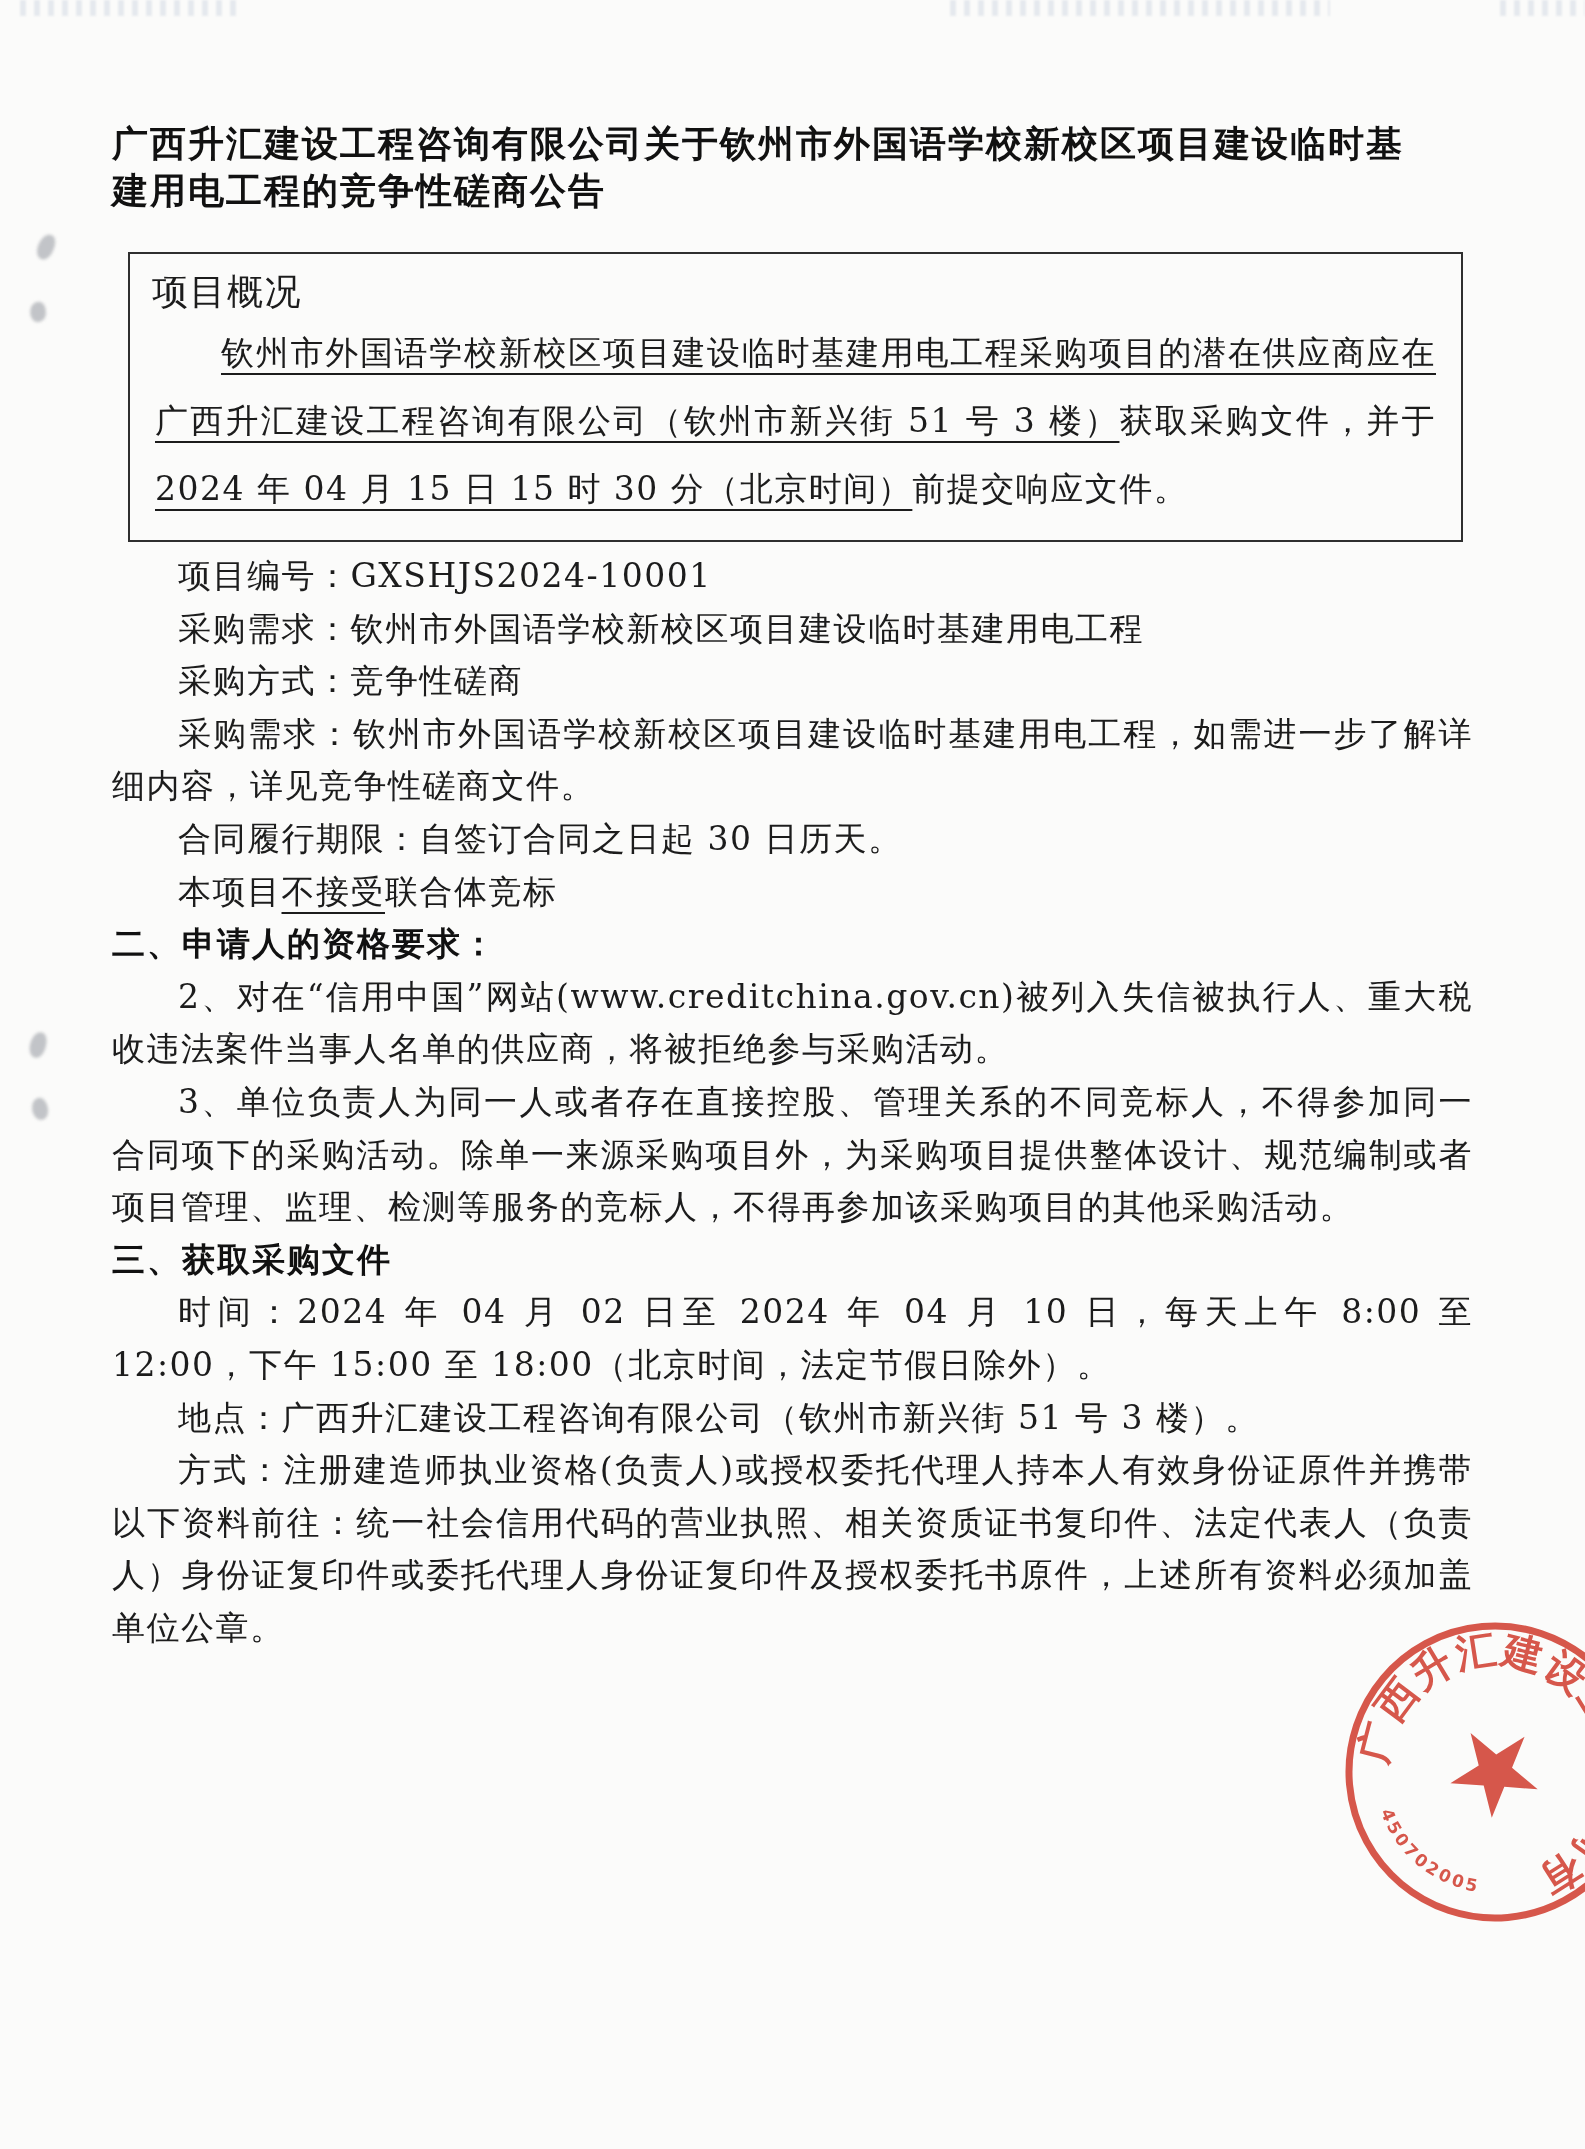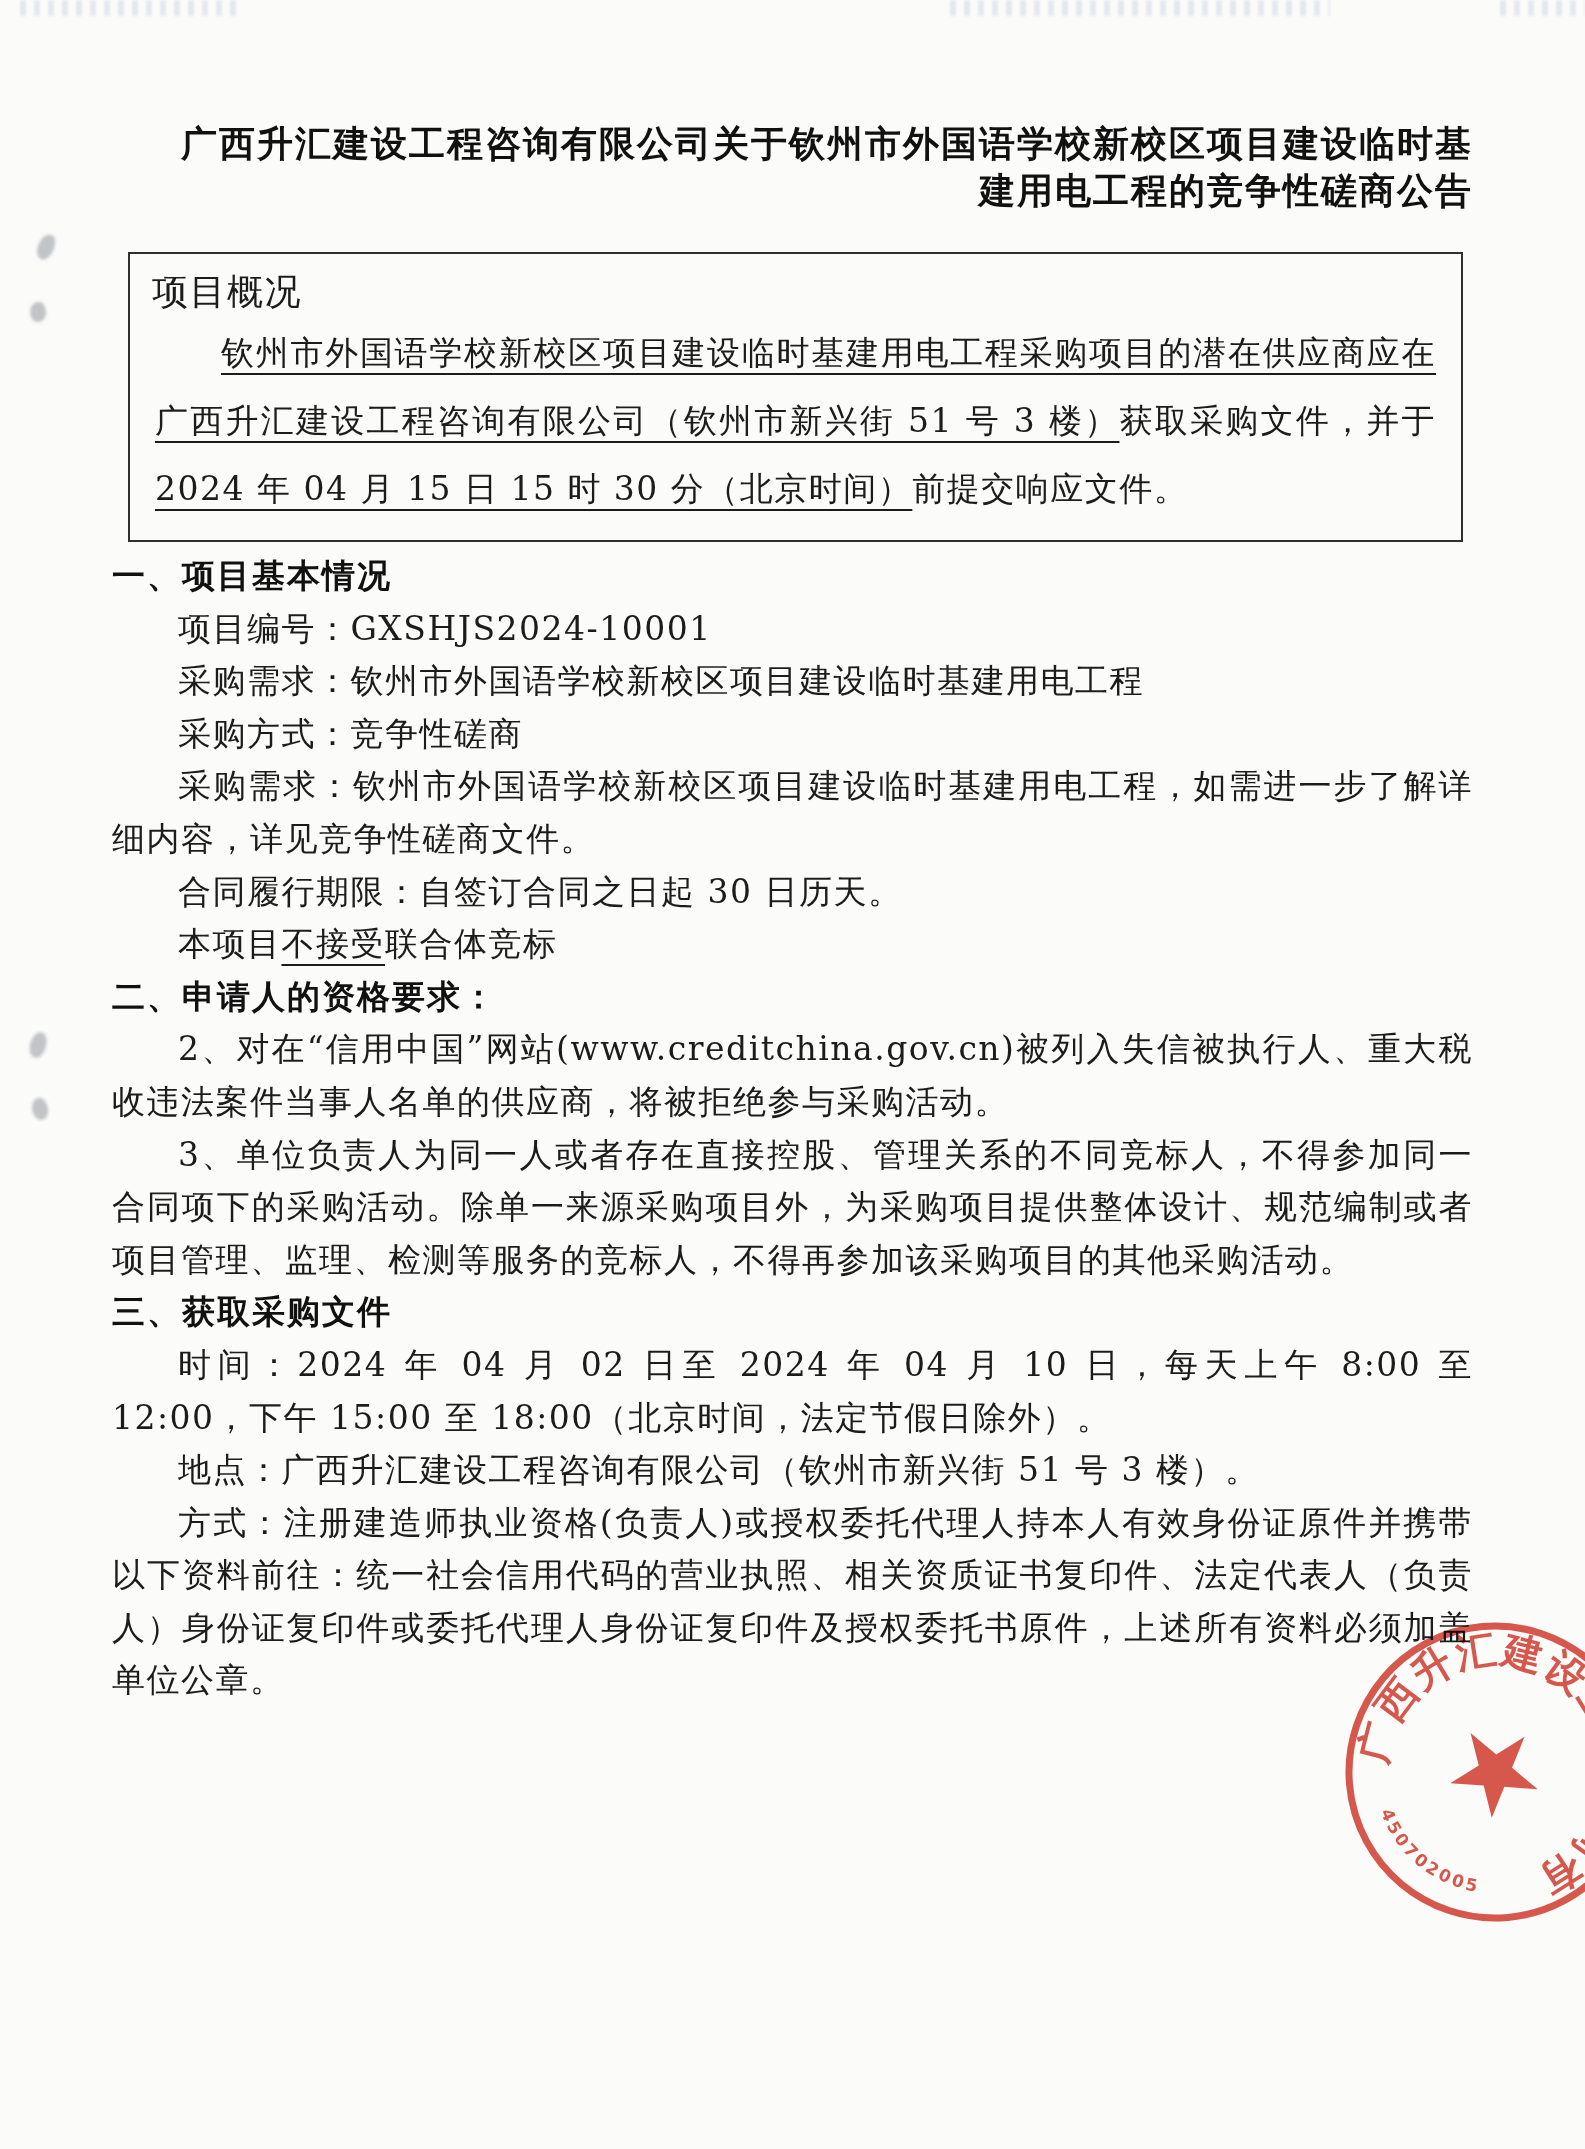--- a/index.html
+++ b/index.html
@@ -9,21 +9,21 @@
     margin:0 auto;
     background:#fbfbfa;
     overflow:hidden;
     color:#1c1c1c;
     font-family:"DejaVu Serif","Liberation Serif",serif;
   }
   .content{padding:120px 112px 0 112px;}
   .title{
     font-family:"DejaVu Sans","Liberation Sans",sans-serif;
     font-weight:700;font-size:36px;line-height:47px;
-    letter-spacing:2px;text-align:right;color:#111;
+    letter-spacing:2px;text-align:left;color:#111;
   }
   .overview-box{
     border:2px solid #2f2f2f;
     margin:38px 10px 0 16px;
     padding:14px 22px 14px 22px;
   }
   .overview-heading{font-size:36px;line-height:48px;letter-spacing:1.5px;}
   .overview-para{
     font-size:33px;line-height:68px;letter-spacing:1.5px;
     text-align:justify;text-indent:2em;margin:3px;
@@ -66,21 +66,20 @@
       <div>建用电工程的竞争性磋商公告</div>
     </div>
 
     <div class="overview-box">
       <div class="overview-heading">项目概况</div>
       <p class="overview-para"><span class="u">钦州市外国语学校新校区项目建设临时基建用电工程采购项目的潜在供应商应在</span><span class="u">广西升汇建设工程咨询有限公司（钦州市新兴街 51 号 3 楼）</span><span>获取采购文件，并于 </span><span class="u">2024 年 04 月 15 日 15 时 30 分（北京时间）</span><span>前提交响应文件。</span></p>
     </div>
 
     <div class="body-text">
 
-      <p class="hd">一、项目基本情况</p>
       <p class="ind">项目编号：GXSHJS2024-10001</p>
       <p class="ind">采购需求：钦州市外国语学校新校区项目建设临时基建用电工程</p>
       <p class="ind">采购方式：竞争性磋商</p>
       <p class="ind">采购需求：钦州市外国语学校新校区项目建设临时基建用电工程，如需进一步了解详细内容，详见竞争性磋商文件。</p>
       <p class="ind">合同履行期限：自签订合同之日起 30 日历天。</p>
       <p class="ind"><span>本项目</span><span class="u">不接受</span><span>联合体竞标</span></p>
 
       <p class="hd">二、申请人的资格要求：</p>
       <p class="ind">2、对在“信用中国”网站(www.creditchina.gov.cn)被列入失信被执行人、重大税收违法案件当事人名单的供应商，将被拒绝参与采购活动。</p>
       <p class="ind">3、单位负责人为同一人或者存在直接控股、管理关系的不同竞标人，不得参加同一合同项下的采购活动。除单一来源采购项目外，为采购项目提供整体设计、规范编制或者项目管理、监理、检测等服务的竞标人，不得再参加该采购项目的其他采购活动。</p>

